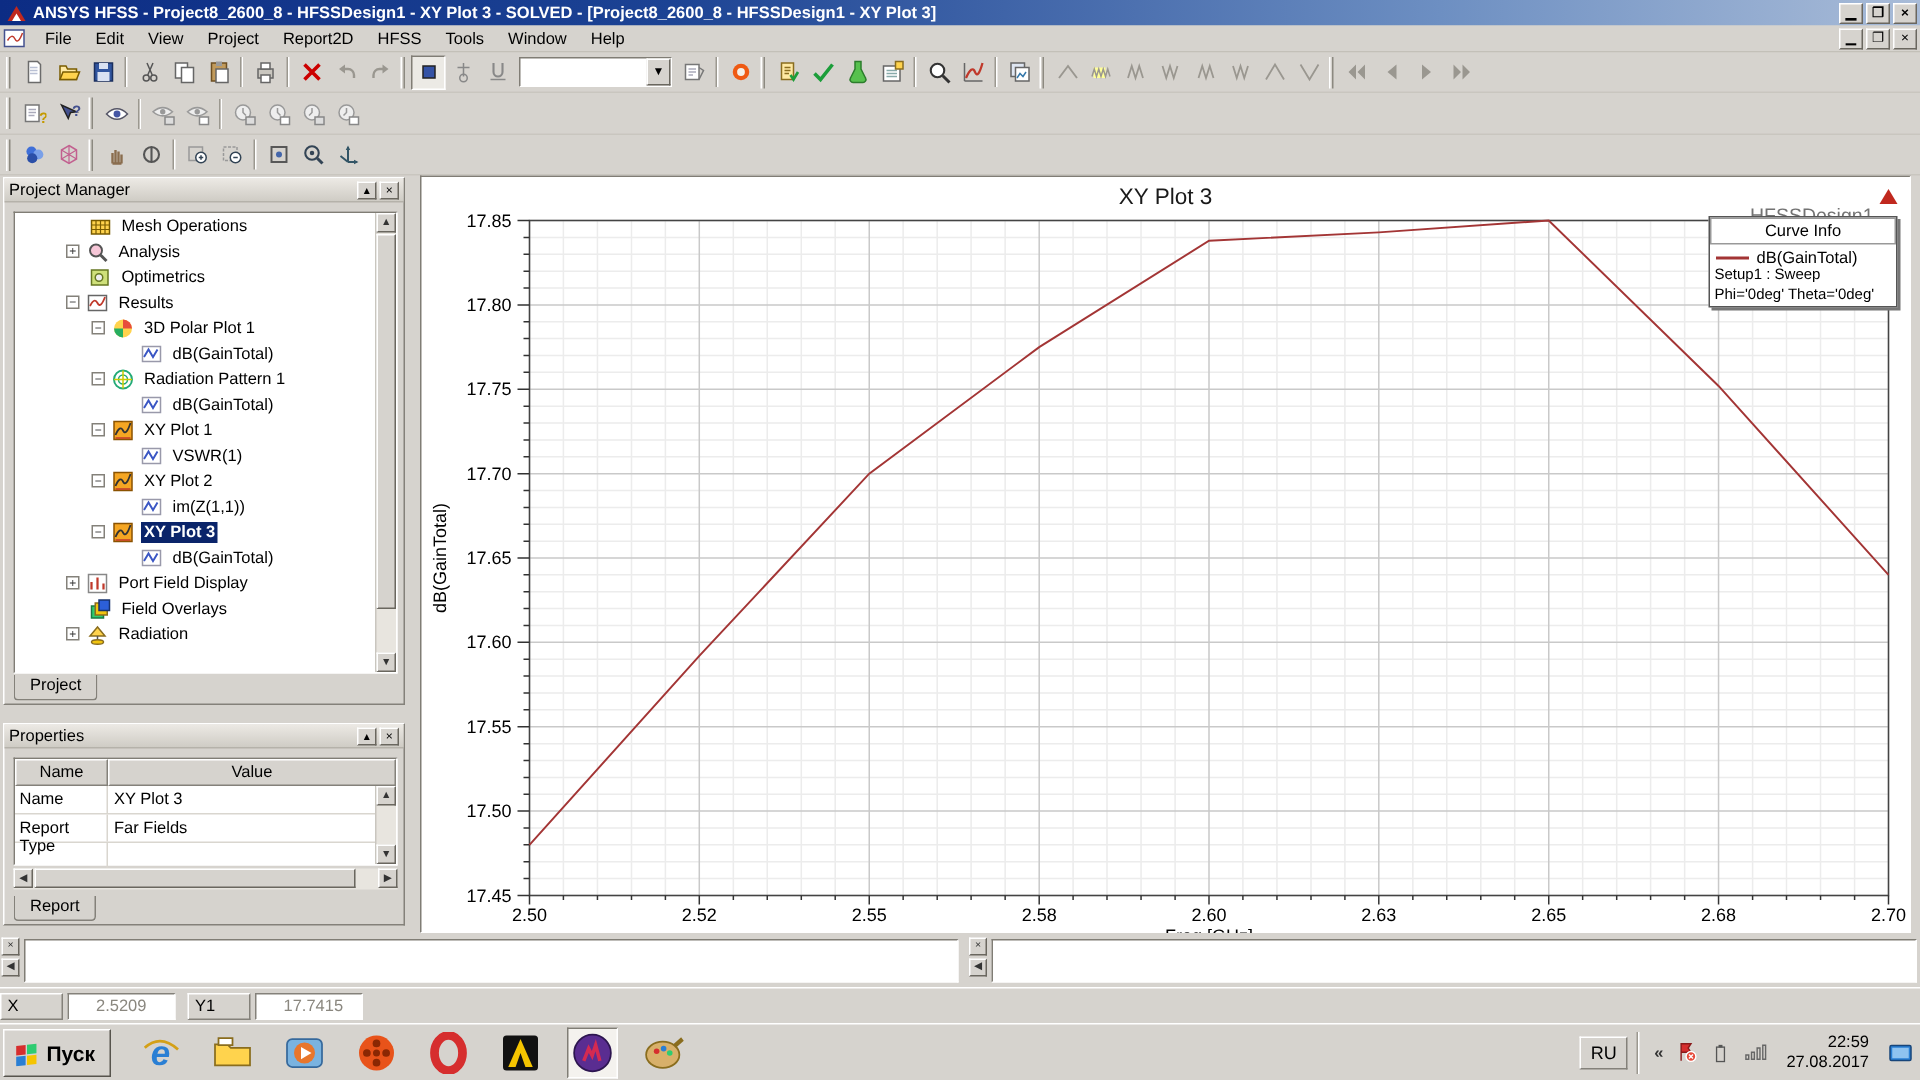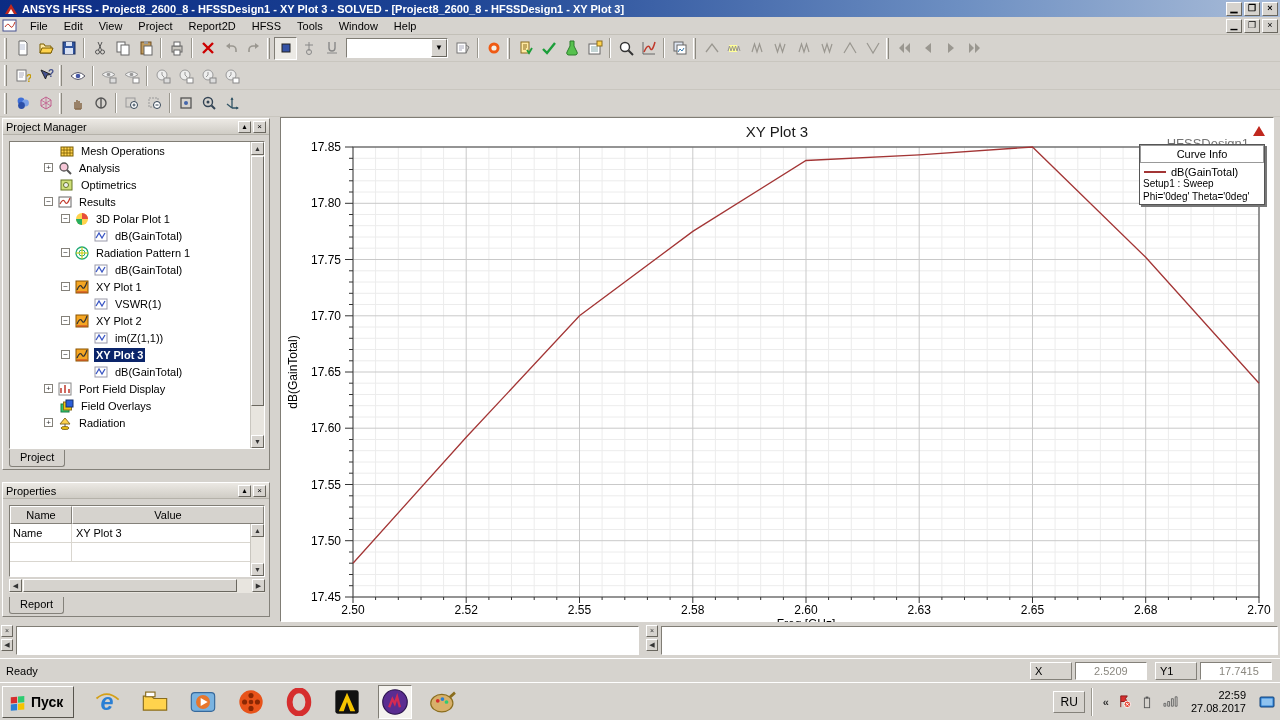--- a/index.html
+++ b/index.html
@@ -679,20 +679,24 @@
         </div>
         <div id="props-table">
           <div id="props-head">
             <div class="c1">Name</div>
             <div class="c2">Value</div>
           </div>
           <div id="props-rows">
               <div class="prow">
                 <div class="c1">Name</div>
                 <div class="c2">XY Plot 3</div>
+              </div>
+              <div class="prow">
+                <div class="c1">Report Type</div>
+                <div class="c2">Far Fields</div>
               </div>
               <div class="prow">
                 <div class="c1"></div>
                 <div class="c2"></div>
               </div>
             </div>
           <div class="vsb" style="right:0;top:18px;height:52px;">
             <span class="sbbtn" style="top:0;">▲</span>
             <span class="sbbtn" style="bottom:0;top:auto;">▼</span>
           </div>
@@ -765,21 +769,20 @@
     <div class="msgpanel" style="left:645px;width:635px;">
       <div class="btncol">
         <div class="mbtn">×</div>
         <div class="mbtn">◀</div>
       </div>
       <div class="marea"></div>
     </div>
   </div>
 
   <div id="statusbar">
-    <span class="ready">Ready</span>
     <span class="stlabel">X</span>
     <span class="stval">2.5209</span>
     <span class="stlabel">Y1</span>
     <span class="stval">17.7415</span>
   </div>
 
   <div id="taskbar">
     <div id="start-btn">
       <svg viewBox="0 0 20 20" width="18" height="18">
         <g transform="skewY(-6) translate(0,2)">

